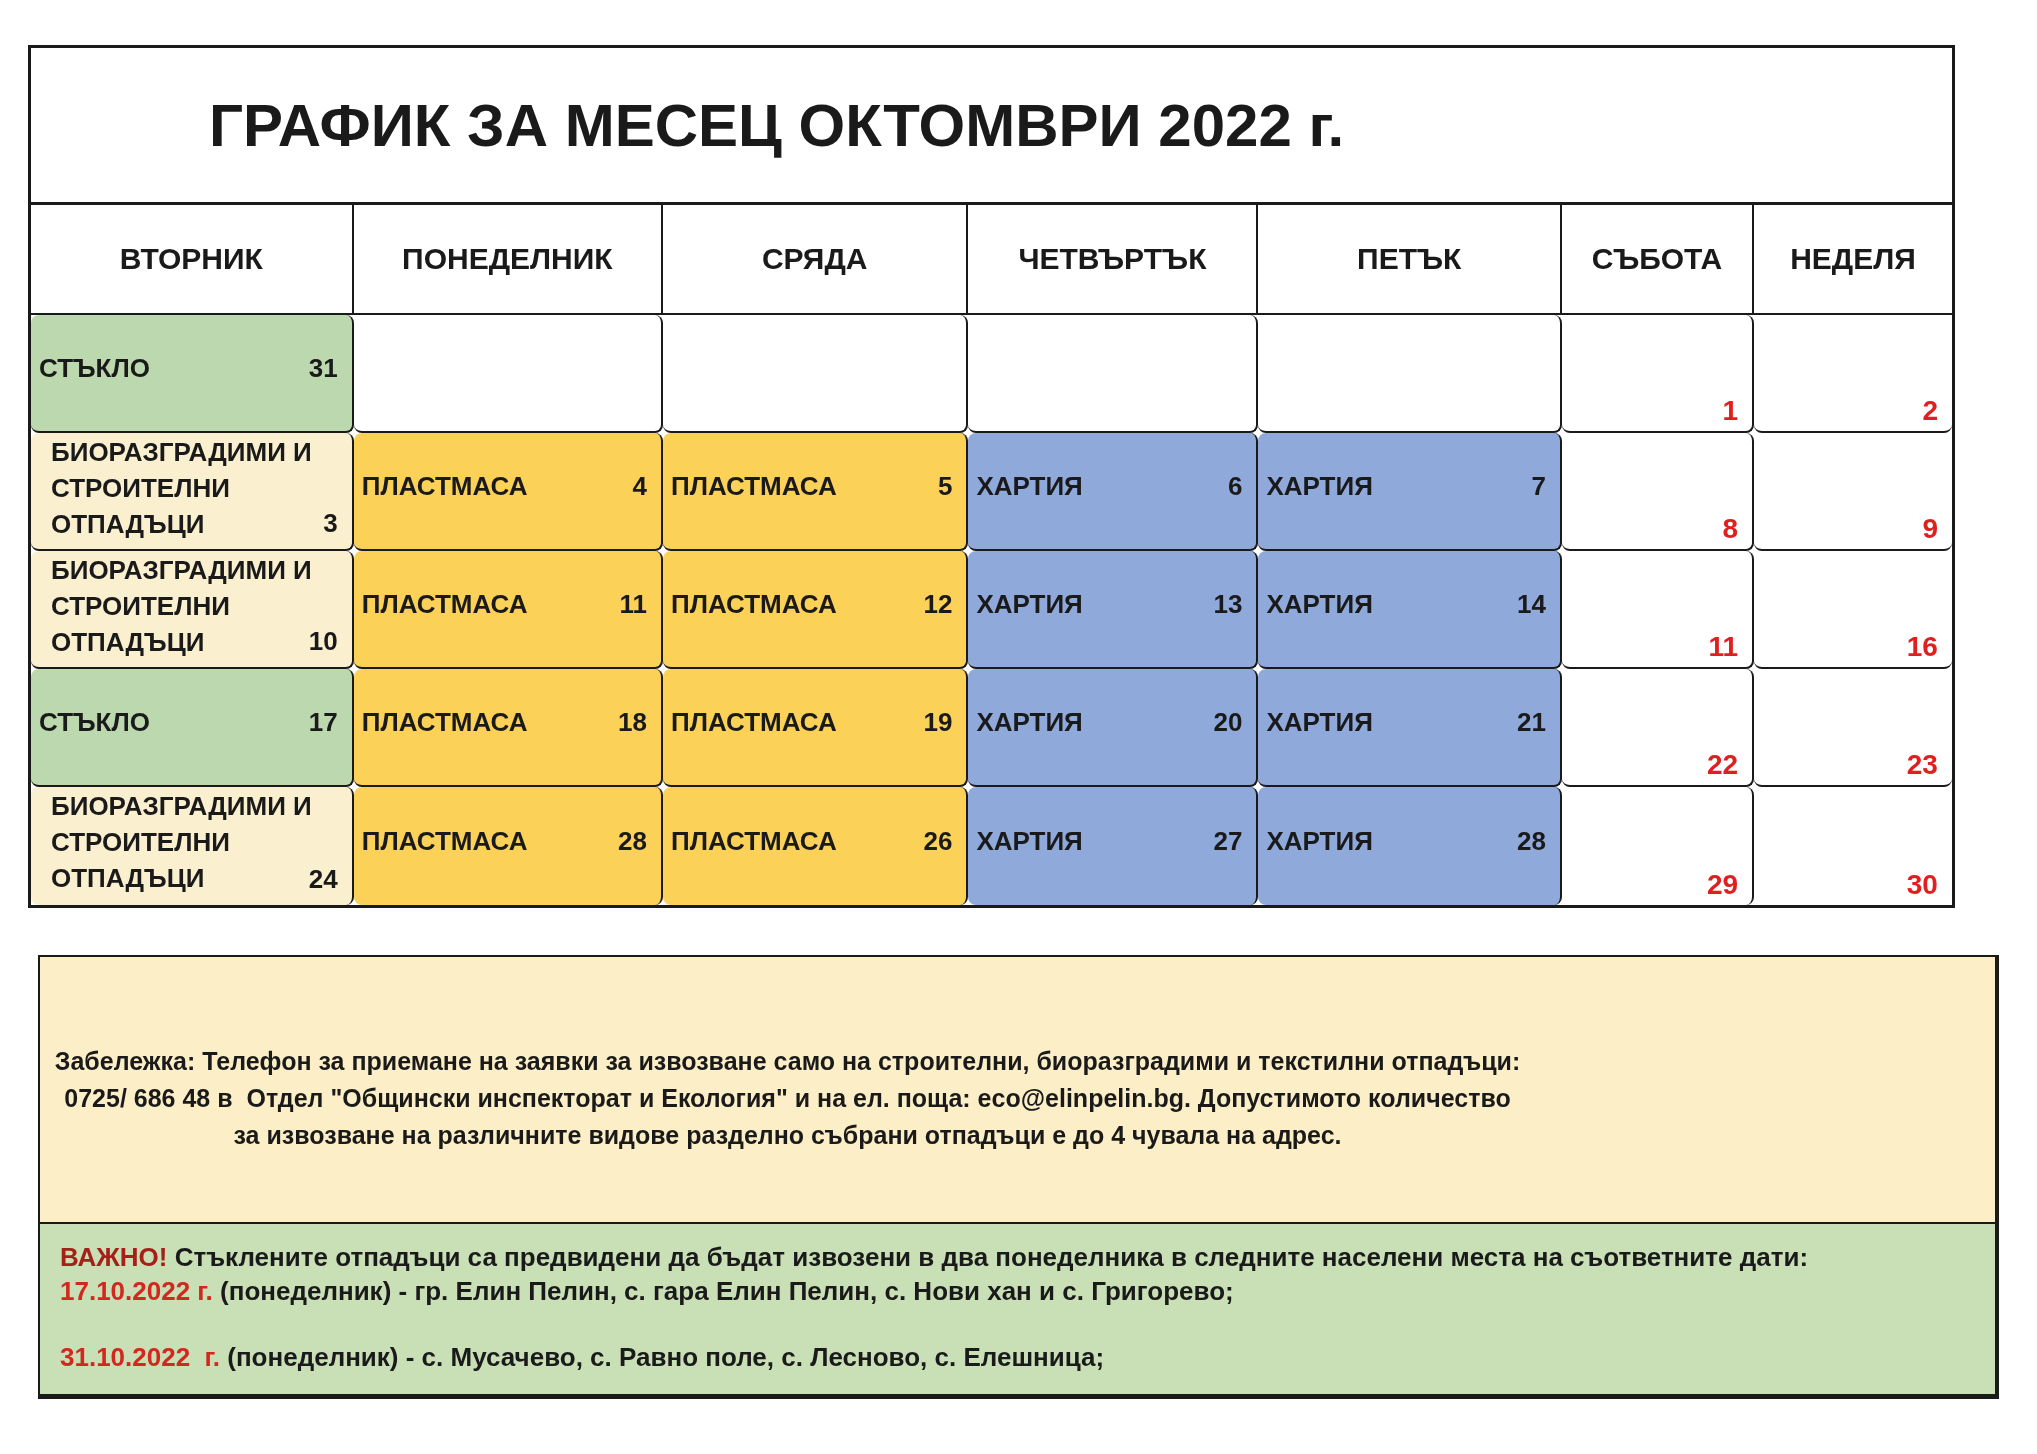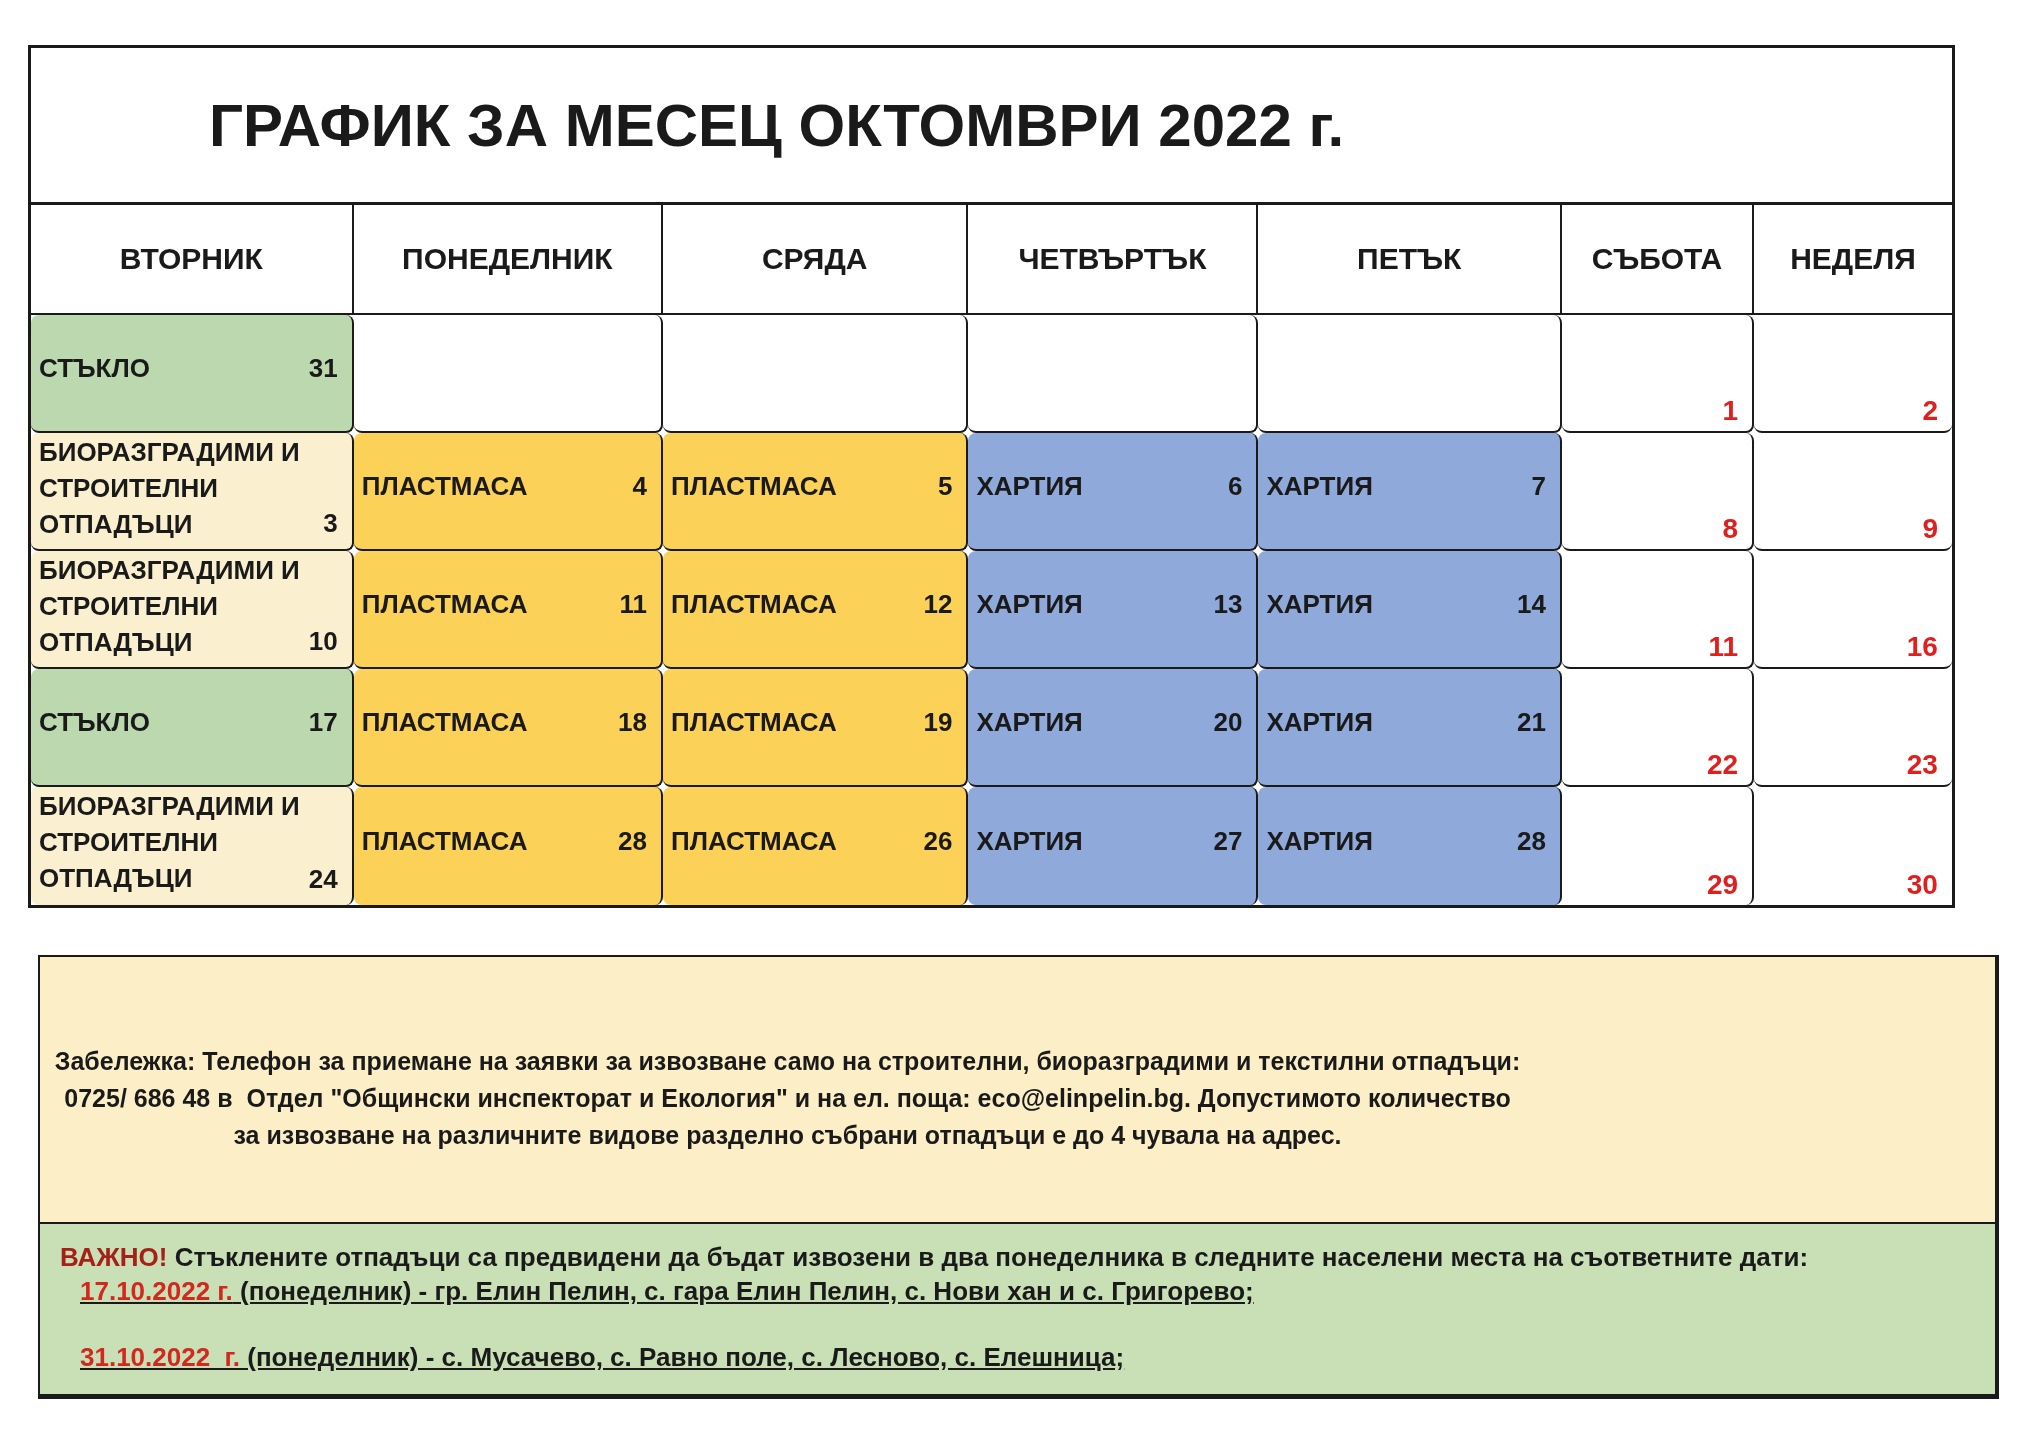--- a/index.html
+++ b/index.html
@@ -70,21 +70,21 @@
   
   .ct-glass, .ct-plastic, .ct-paper {
     display: flex;
     align-items: center;
     padding: 0 14px 10px 8px;
   }
   .ct-glass .clabel, .ct-plastic .clabel, .ct-paper .clabel { flex: 1; }
   .ct-glass .cdate, .ct-plastic .cdate, .ct-paper .cdate { margin-left: auto; }
 
   
-  .ct-bio { padding: 2px 14px 6px 8px; }
+  .ct-bio { padding: 2px 14px 6px 20px; }
   .ct-bio .clabel {
     display: block;
     white-space: pre-line;
     line-height: 1.38;
   }
   .ct-bio .cdate {
     position: absolute;
     right: 14px;
     bottom: 10px;
   }
@@ -126,21 +126,21 @@
     background: var(--important-bg);
     border: 2px solid #1a1a1a;
     border-right-width: 4px;
     border-bottom-width: 5px;
     padding: 16px 30px 20px 20px;
     font-size: 26px;
     font-weight: bold;
     line-height: 34px;
   }
   .important-box .intro-line { }
-  .important-box .entry { margin-left: 20px; margin-bottom: 32px; text-decoration: underline; }
+  .important-box .entry { margin-bottom: 32px; }
   .important-box .entry:last-child { margin-bottom: 0; }
   .heading-red { color: var(--heading-red); }
   .date-red { color: var(--date-red); white-space: pre-wrap; }
 </style>
 </head>
 <body>
 
 <div class="schedule">
   <div class="title-row">ГРАФИК ЗА МЕСЕЦ ОКТОМВРИ 2022 г.</div>
   <div class="grid" id="calendar-grid">

